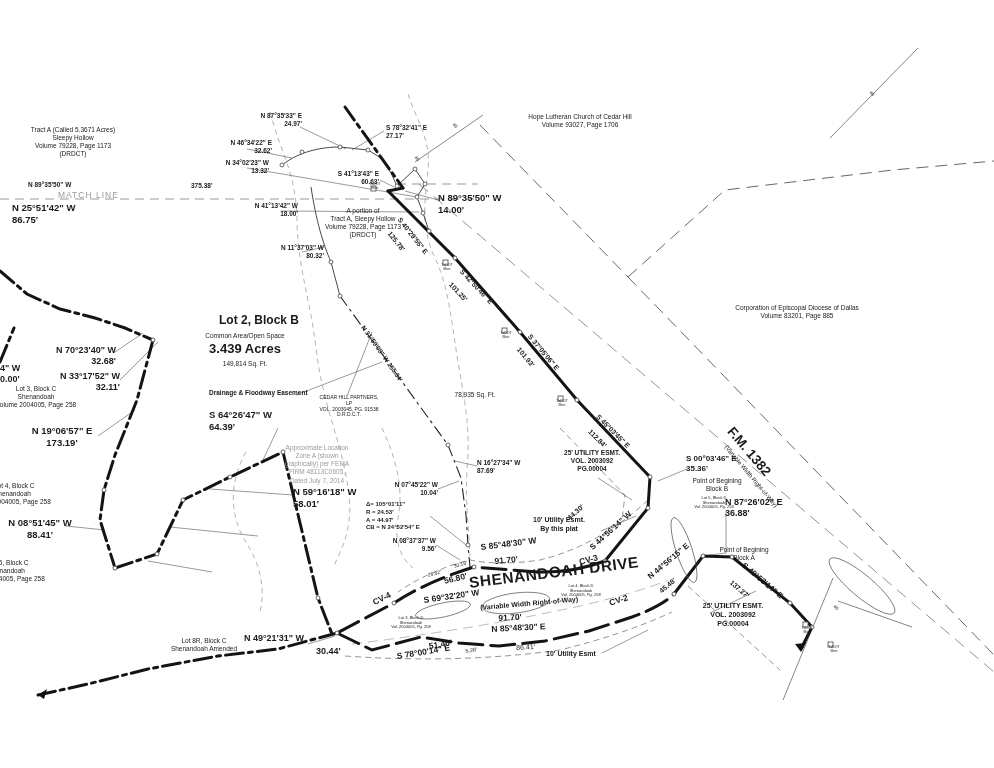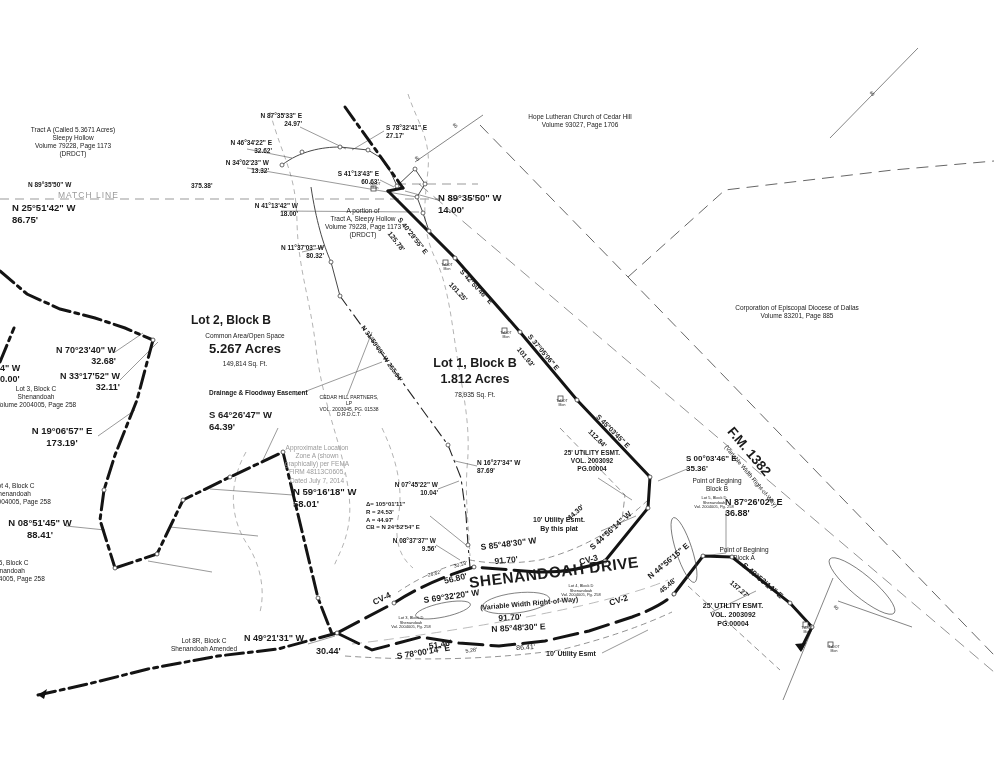--- a/index.html
+++ b/index.html
@@ -203,23 +203,23 @@
 
 <div class="lbl sb" style="left:402px;top:216px;font-size:7px;transform:rotate(52deg);">S 40°29'55" E</div>
 <div class="lbl sb" style="left:392px;top:230px;font-size:7px;transform:rotate(52deg);">125.78'</div>
 <div class="lbl sb" style="left:464px;top:268px;font-size:7px;transform:rotate(47deg);">S 42°50'46" E</div>
 <div class="lbl sb" style="left:453px;top:281px;font-size:7px;transform:rotate(47deg);">101.25'</div>
 <div class="lbl sb" style="left:532px;top:333px;font-size:7px;transform:rotate(50deg);">S 37°05'06" E</div>
 <div class="lbl sb" style="left:521px;top:346px;font-size:7px;transform:rotate(50deg);">101.93'</div>
 <div class="lbl sb" style="left:600px;top:413px;font-size:7px;transform:rotate(45deg);">S 45°03'45" E</div>
 <div class="lbl sb" style="left:592px;top:428px;font-size:7px;transform:rotate(45deg);">112.84'</div>
 
-<div class="lbl b c" style="left:161px;top:313px;width:140px;font-size:12px;">Lot 2, Block B</div>
+<div class="lbl b c" style="left:189px;top:313px;width:140px;font-size:12px;">Lot 2, Block B</div>
 <div class="lbl c" style="left:175px;top:332px;width:140px;font-size:6.5px;">Common Area/Open Space</div>
-<div class="lbl b c" style="left:175px;top:341px;width:140px;font-size:13px;">5.267 Acres</div>
+<div class="lbl b c" style="left:175px;top:341px;width:140px;font-size:13px;">3.439 Acres</div>
 <div class="lbl c" style="left:175px;top:360px;width:140px;font-size:6.5px;">149,814 Sq. Ft.</div>
 
 <div class="lbl sb r" style="left:38px;top:345px;width:78px;font-size:9px;">N 70°23'40" W
 32.68'</div>
 <div class="lbl sb r" style="left:48px;top:371px;width:72px;font-size:9px;">N 33°17'52" W
 32.11'</div>
 <div class="lbl sb" style="left:0px;top:363px;font-size:9px;">4" W
 0.00'</div>
 <div class="lbl c" style="left:-14px;top:385px;width:100px;font-size:6.5px;">Lot 3, Block C
 Shenandoah
@@ -241,22 +241,20 @@
 D.R.D.C.T.</div>
 <div class="lbl sb" style="left:209px;top:409px;font-size:9.5px;">S 64°26'47" W
 64.39'</div>
 <div class="lbl sb" style="left:366px;top:324px;font-size:6.5px;transform:rotate(55deg);">N 31°59'08" W  255.34'</div>
 <div class="lbl gy c" style="left:268px;top:444px;width:98px;font-size:6.5px;">Approximate Location
 Zone A (shown
 graphically) per FEMA
 FIRM 48113C0605,
 Dated July 7, 2014</div>
 
-<div class="lbl b c" style="left:406px;top:356px;width:138px;font-size:12.5px;">Lot 1, Block B
-1.812 Acres</div>
 <div class="lbl c" style="left:406px;top:391px;width:138px;font-size:6.5px;">78,935 Sq. Ft.</div>
 <div class="lbl c" style="left:698px;top:304px;width:198px;font-size:6.5px;">Corporation of Episcopal Diocese of Dallas
 Volume 83201, Page 885</div>
 
 <div class="lbl sb" style="left:736px;top:424px;font-size:13.5px;transform:rotate(50deg);">F.M. 1382</div>
 <div class="lbl" style="left:728px;top:444px;font-size:6px;transform:rotate(50deg);">(Variable Width Right-of-Way)</div>
 
 <div class="lbl sb" style="left:477px;top:459px;font-size:6.5px;">N 16°27'34" W
 87.69'</div>
 <div class="lbl sb c" style="left:546px;top:449px;width:92px;font-size:6.5px;">25' UTILITY ESMT.

